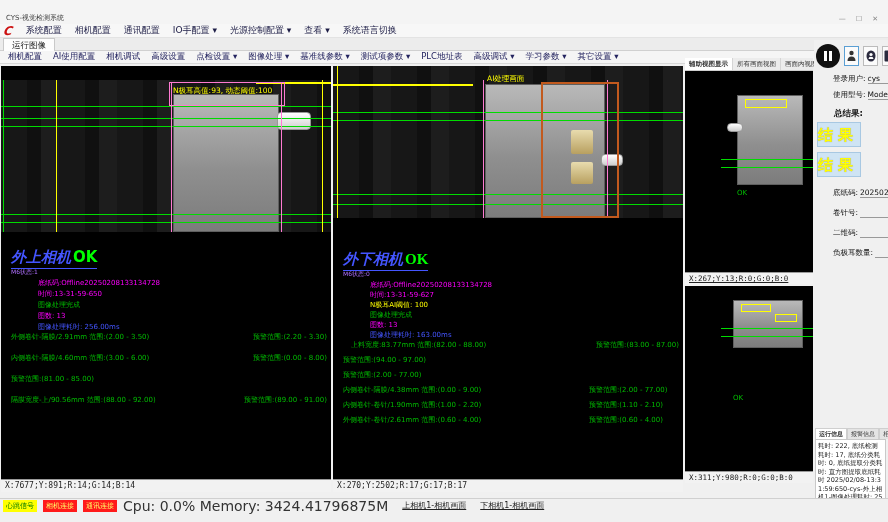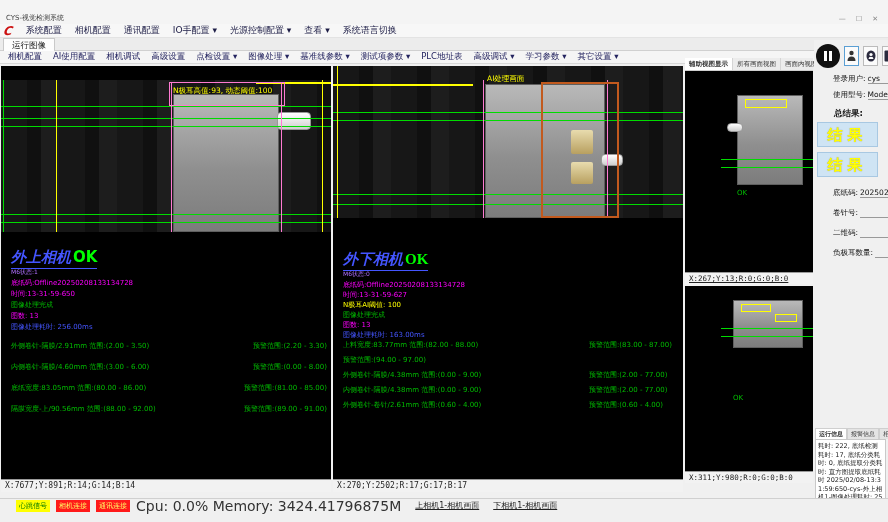--- a/index.html
+++ b/index.html
@@ -41,21 +41,21 @@
   .pink-box{position:absolute; border:1px solid var(--overlay-pink);}
   .orange-box{position:absolute; border:2px solid var(--overlay-orange);}
   .yellow-box{position:absolute; border:1px solid var(--overlay-yellow);}
   .overlay-label{position:absolute; font-size:7.5px; color:var(--overlay-yellow); white-space:nowrap;}
   .connector{position:absolute; background:linear-gradient(180deg,#ffffff,#cfcfcf); border-radius:4px; border:1px solid #999;}
   .glare{position:absolute; background:linear-gradient(180deg,#e8dcae,#b8a060); border-radius:2px;}
 
   .result-title{position:absolute; font-size:15px; font-weight:bold; font-style:italic; color:var(--text-blue); border-bottom:1px solid var(--text-blue); padding-bottom:1px; white-space:nowrap;}
   .result-title .ok{color:var(--ok-green); font-style:normal; margin-left:2px;}
   .result-sub{position:absolute; font-size:6px; color:#b070ff;}
-  .info-lines{position:absolute; display:flex; flex-direction:column;}
+  .info-lines{position:absolute; display:flex; flex-direction:column;margin-left:27px;}
   .il{font-size:7px; line-height:11px; white-space:nowrap;}
   .il-magenta{color:var(--text-magenta);} .il-green{color:var(--measure-green);}
   .il-blue{color:var(--text-blue);} .il-yellow{color:var(--overlay-yellow);}
   .rows{position:absolute; left:10px; right:4px; display:flex; flex-direction:column;}
   .mrow{display:flex; white-space:nowrap;}
   .mrow .c1{width:246px; font-size:7px; color:var(--measure-green);}
   .mrow .c2{font-size:7px; color:var(--measure-green);}
 
   
   .aux-tabs{position:absolute; display:flex; background:#ececec; border-bottom:1px solid #cfcfcf; height:13px; width:100%;}
@@ -68,28 +68,28 @@
   .btn-row{position:absolute; left:2px; top:4px; display:flex; gap:4px; align-items:center;}
   .pause-btn{width:24px; height:24px; background:#111; border-radius:50%; position:relative;}
   .pause-btn:before,.pause-btn:after{content:""; position:absolute; top:7px; width:3px; height:10px; background:#fff;}
   .pause-btn:before{left:8px;} .pause-btn:after{left:13px;}
   .side-btn{width:15px; height:20px; background:#fbfbfb; border:1px solid #bbb; display:flex; align-items:center; justify-content:center;}
   .side-btn.sel{border:1px solid #5a9fd4;}
   .field{position:absolute; left:19px; display:flex; align-items:flex-end; width:70px;}
   .f-label{font-size:7.5px; color:#111; white-space:nowrap;}
   .f-value{font-size:7.5px; color:#111; border-bottom:1px solid #999; flex:1; margin-left:2px; min-height:9px; white-space:nowrap;}
   .section-label{position:absolute; left:3px; font-size:8.5px; font-weight:bold; color:#111;margin-left:17px;}
-  .result-block{position:absolute; left:3px; width:61px; height:25px; background:var(--result-bg); border:1px solid #a8c8e2; color:var(--badge-yellow); font-size:15px; font-weight:bold; text-align:center; line-height:24px; letter-spacing:5px; text-shadow:0 0 1px #888;}
+  .result-block{position:absolute; left:3px; width:44px; height:25px; background:var(--result-bg); border:1px solid #a8c8e2; color:var(--badge-yellow); font-size:15px; font-weight:bold; line-height:24px; letter-spacing:5px; text-shadow:0 0 1px #888;}
   .side-tabs{position:absolute; left:1px; display:flex; height:11px;}
   .side-tab{font-size:6px; color:#333; padding:1px 3px; background:#e4e4e4; border:1px solid #cfcfcf; border-bottom:none; white-space:nowrap;}
   .side-tab.sel{background:#fff; font-weight:bold;}
   .log-area{position:absolute; left:1px; width:71px; background:#fff; border:1px solid #c9c9c9; font-size:6.5px; line-height:8.5px; color:#222; padding:2px; overflow:hidden; word-break:break-all;}
 
   
-  .statusbar{position:absolute; left:0; top:498px; width:888px; height:14px; background:#f0f0f0; border-top:1px solid #d0d0d0; display:flex; align-items:center; gap:6px; padding-left:16px;}
+  .statusbar{position:absolute; left:0; top:498px; width:888px; height:14px; background:#f0f0f0; border-top:1px solid #d0d0d0; display:flex; align-items:center; gap:6px; padding-left:3px;}
   .badge{font-size:7px; padding:1px 3px; white-space:nowrap;}
   .badge-heart{background:var(--badge-yellow); color:#007700;}
   .badge-red{background:var(--alarm-red); color:#ffff66;}
   .sb-text{font-size:14px; color:#333; white-space:nowrap;}
   .sb-link{font-size:8px; color:#222; text-decoration:underline; white-space:nowrap; margin-left:8px;}
   svg{display:block;}
 </style>
 </head>
 <body>
 
@@ -157,30 +157,29 @@
     </div>
     <div class="result-sub" style="left:10px; top:202px;">M6状态:1</div>
     <div class="info-lines" style="left:10px; top:212px;">
       <span class="il il-magenta">底纸码:Offline20250208133134728</span>
       <span class="il il-magenta">时间:13-31-59-650</span>
       <span class="il il-green">图像处理完成</span>
       <span class="il il-magenta">图数: 13</span>
       <span class="il il-blue">图像处理耗时: 256.00ms</span>
     </div>
     <div class="rows" style="top:266px;">
-      <div class="mrow" style="height:21px;margin-top:9px;">
+      <div class="mrow" style="height:21px;">
           <span class="c1">外侧卷针-隔膜/2.91mm 范围:(2.00 - 3.50)</span>
           <span class="c2">预警范围:(2.20 - 3.30)</span>
         </div>
       <div class="mrow" style="height:21px;">
           <span class="c1">内侧卷针-隔膜/4.60mm 范围:(3.00 - 6.00)</span>
           <span class="c2">预警范围:(0.00 - 8.00)</span>
         </div>
       <div class="mrow" style="height:21px;">
-          <span class="c1">底纸宽度:83.05mm 范围:(80.00 - 86.00)</span>
           <span class="c2">预警范围:(81.00 - 85.00)</span>
         </div>
       <div class="mrow" style="height:21px;">
           <span class="c1">隔膜宽度-上/90.56mm 范围:(88.00 - 92.00)</span>
           <span class="c2">预警范围:(89.00 - 91.00)</span>
         </div>
     </div>
     <div class="view-status">X:7677;Y:891;R:14;G:14;B:14</div>
   </div>
 
@@ -207,34 +206,37 @@
     <div class="result-sub" style="left:10px; top:204px;">M6状态:0</div>
     <div class="info-lines" style="left:10px; top:214px;">
       <span class="il il-magenta" style="line-height:10px;">底纸码:Offline20250208133134728</span>
       <span class="il il-magenta" style="line-height:10px;">时间:13-31-59-627</span>
       <span class="il il-yellow" style="line-height:10px;">N极耳AI阈值: 100</span>
       <span class="il il-green" style="line-height:10px;">图像处理完成</span>
       <span class="il il-magenta" style="line-height:10px;">图数: 13</span>
       <span class="il il-blue" style="line-height:10px;">图像处理耗时: 163.00ms</span>
     </div>
     <div class="rows" style="top:274px;">
-      <div class="mrow" style="height:15px;">
+      <div class="mrow" style="height:15px;margin-left:8px;">
           <span class="c1">上料宽度:83.77mm 范围:(82.00 - 88.00)</span>
           <span class="c2">预警范围:(83.00 - 87.00)</span>
         </div>
       <div class="mrow" style="height:15px;">
           <span class="c2">预警范围:(94.00 - 97.00)</span>
         </div>
       <div class="mrow" style="height:15px;">
-          <span class="c1">外侧卷针-隔膜/4.38mm 范围:(0.00 - 9.00)</span>
           <span class="c2">预警范围:(2.00 - 77.00)</span>
         </div>
       <div class="mrow" style="height:15px;text-decoration:underline;">
           <span class="c1">内侧卷针-隔膜/4.38mm 范围:(0.00 - 9.00)</span>
           <span class="c2">预警范围:(2.00 - 77.00)</span>
+        </div>
+      <div class="mrow" style="height:15px;">
+          <span class="c1">内侧卷针-卷针/1.90mm 范围:(1.00 - 2.20)</span>
+          <span class="c2">预警范围:(1.10 - 2.10)</span>
         </div>
       <div class="mrow" style="height:15px;">
           <span class="c1">外侧卷针-卷针/2.61mm 范围:(0.60 - 4.00)</span>
           <span class="c2">预警范围:(0.60 - 4.00)</span>
         </div>
     </div>
     <div class="view-status">X:270;Y:2502;R:17;G:17;B:17</div>
   </div>
 
   <div style="position:absolute; left:685px; top:58px; width:128px; height:425px;">

